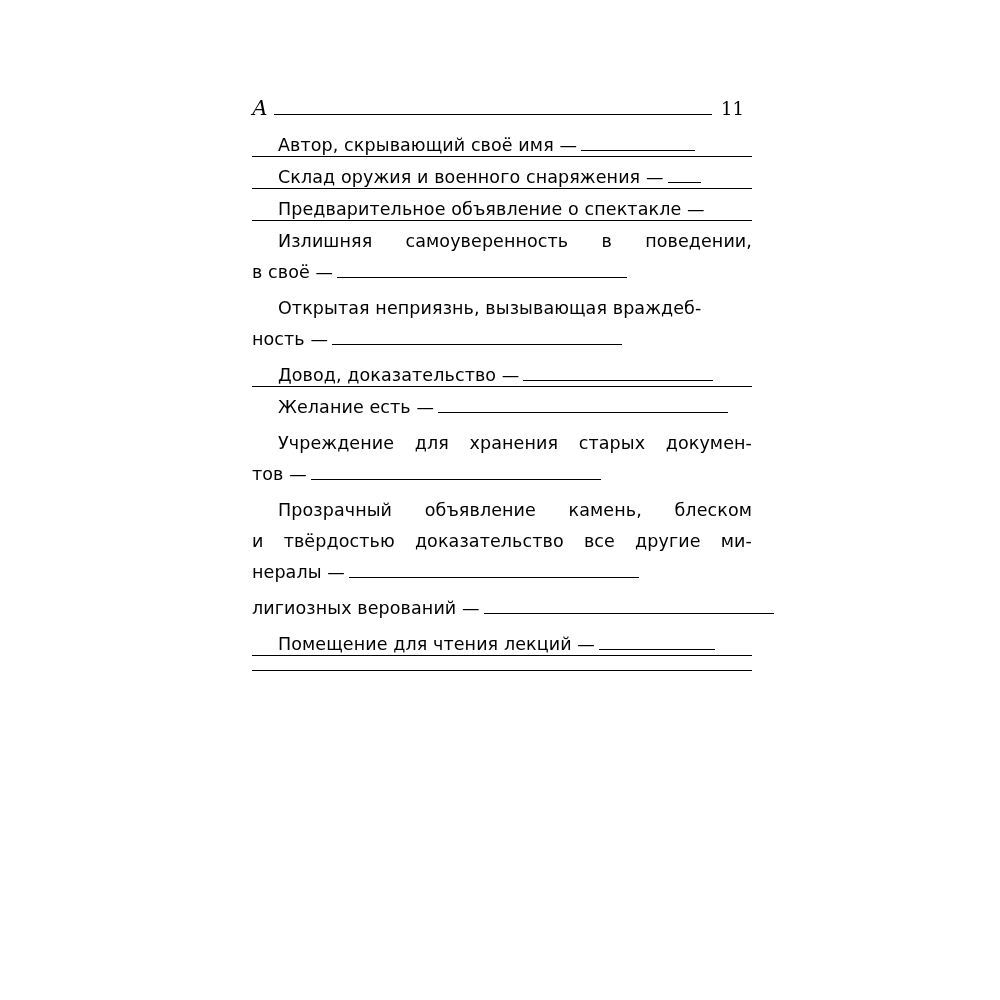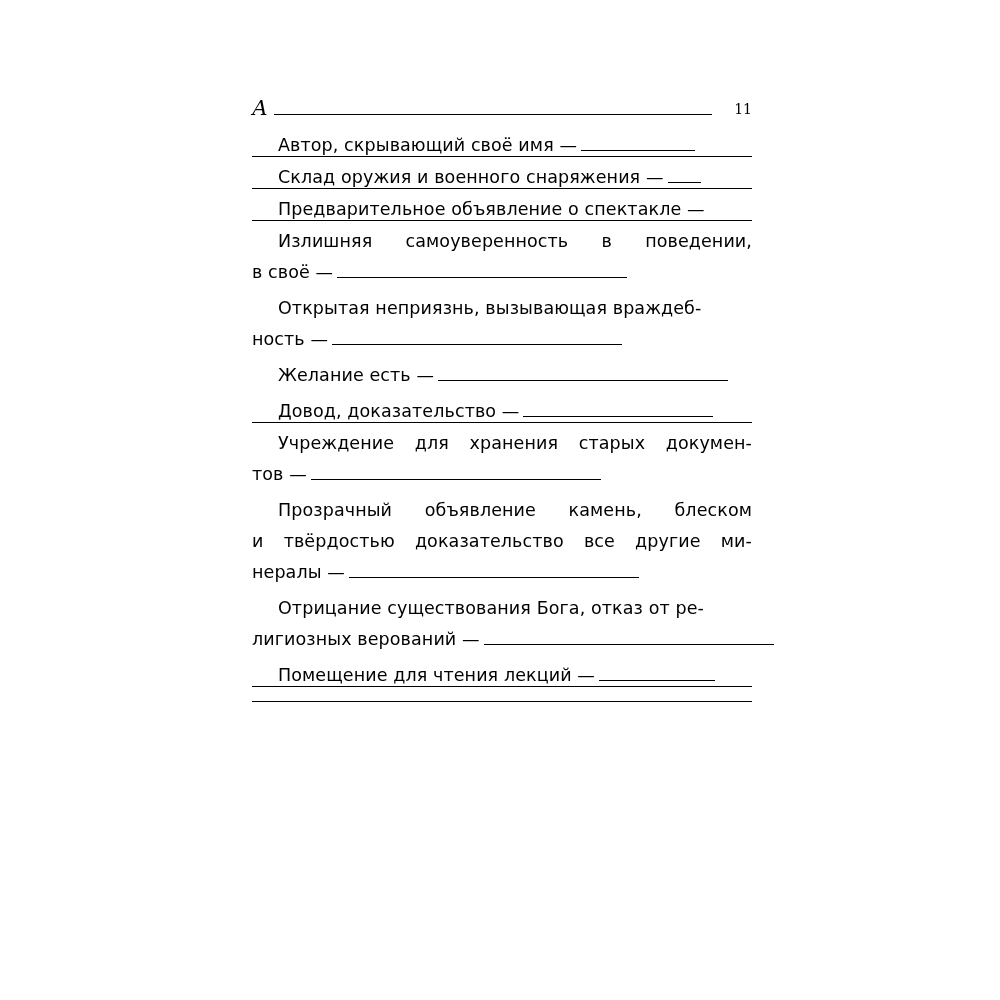--- a/index.html
+++ b/index.html
@@ -42,24 +42,24 @@
   }
   .header-rule {
     position: absolute;
     left: 22px;
     right: 40px;
     top: 18px;
     border-top: 1.4px solid #000;
   }
   .header-page {
     position: absolute;
-    right: 0;
+    right: 8px;
     top: 4px;
     font-family: "DejaVu Serif", serif;
-    font-size: 14px;
+    font-size: 18px;
     line-height: 18px;
   }
   
   .entry {
     margin-bottom: 5px;
   }
   .entry p {
     margin: 0;
     font-size: 17.5px;
     line-height: 31px;
@@ -111,37 +111,36 @@
         </div>
         <div class="entry">
           <p class="indent" style="text-align-last: justify;"><span>Излишняя  самоуверенность  в  поведении,</span></p>
           <p><span>в своё —</span><span class="inline-rule" style="width: 290px;"></span></p>
         </div>
         <div class="entry">
           <p class="indent"><span>Открытая неприязнь, вызывающая враждеб-</span></p>
           <p><span>ность —</span><span class="inline-rule" style="width: 290px;"></span></p>
         </div>
         <div class="entry">
-          <p class="indent"><span>Желание есть —</span><span class="inline-rule" style="width: 290px;"></span></p>
+          <p class="indent"><span>Довод, доказательство —</span><span class="inline-rule" style="width: 190px;"></span></p>
+          <div class="rule-line rule-full"></div>
         </div>
         <div class="entry">
-          <p class="indent"><span>Довод, доказательство —</span><span class="inline-rule" style="width: 190px;"></span></p>
-          <div class="rule-line rule-full"></div>
+          <p class="indent"><span>Желание есть —</span><span class="inline-rule" style="width: 290px;"></span></p>
         </div>
         <div class="entry">
           <p class="indent" style="text-align-last: justify;"><span>Учреждение  для  хранения  старых  докумен-</span></p>
           <p><span>тов —</span><span class="inline-rule" style="width: 290px;"></span></p>
         </div>
         <div class="entry">
           <p class="indent" style="text-align-last: justify;"><span>Прозрачный  объявление  камень,  блеском</span></p>
           <p style="text-align-last: justify;"><span>и  твёрдостью  доказательство  все  другие  ми-</span></p>
           <p><span>нералы —</span><span class="inline-rule" style="width: 290px;"></span></p>
         </div>
         <div class="entry">
-          <p class="indent"><span>Отрицание существования Бога, отказ от ре-</span></p>
           <p><span>лигиозных верований —</span><span class="inline-rule" style="width: 290px;"></span></p>
         </div>
         <div class="entry">
           <p class="indent"><span>Помещение для чтения лекций —</span><span class="inline-rule" style="width: 116px;"></span></p>
           <div class="rule-line rule-full"></div>
         </div>
         <div class="rule-line rule-full" style="margin-top: 14px;"></div>
       </div>
 
   </div>

